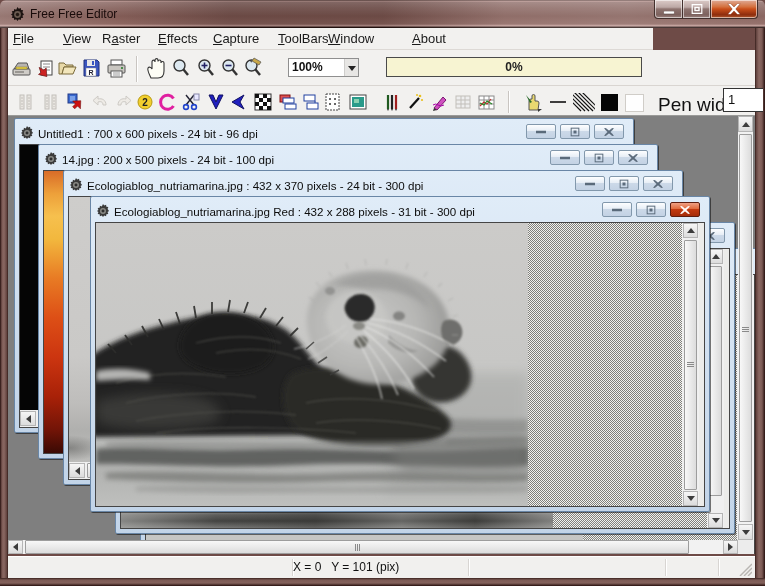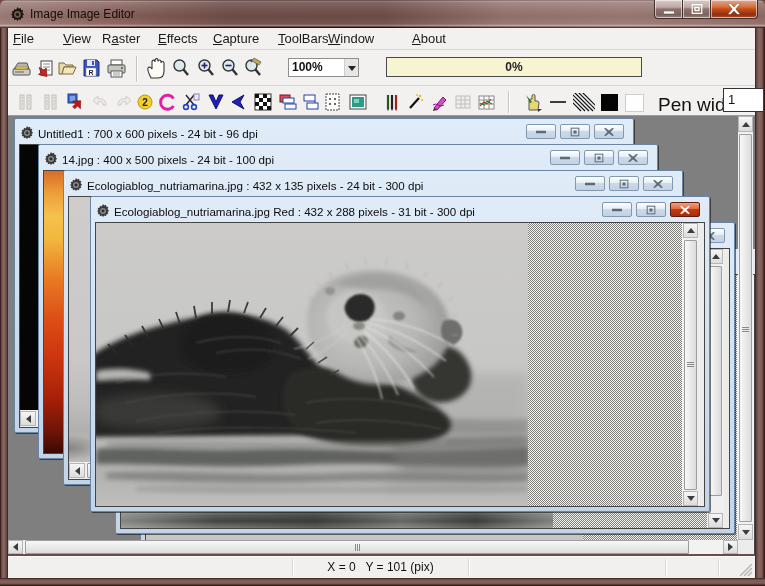--- a/index.html
+++ b/index.html
@@ -13,21 +13,21 @@
 
 #caps{left:654px;top:0;width:104px;height:19px;z-index:4;display:flex}
 .cap{height:19px;border:1px solid #43302d;border-top:none;position:relative;box-shadow:inset 0 0 0 1px rgba(255,255,255,.55);
  background:linear-gradient(180deg,#dccbc8 0,#bca8a5 40%,#8d736f 50%,#7d625e 82%,#9b837f 100%)}
 .cap.mn{width:29px;border-radius:0 0 0 4px}
 .cap.mx{width:27px;border-left:none;border-right:none}
 .cap.cl{width:48px;border-radius:0 0 4px 0;
  background:linear-gradient(180deg,#dfab97 0,#d4713f 38%,#c94e1a 50%,#8e2d0d 82%,#b25b31 100%)}
 .cap svg{position:absolute;left:50%;top:50%;transform:translate(-50%,-50%)}
 
-#menubar{left:8px;top:28px;width:747px;height:22px;background:#f2f1ef;border-bottom:1px solid #ddd9d5;font-size:13px;color:#1a1a1a}
+#menubar{left:8px;top:28px;width:645px;height:22px;background:#f2f1ef;border-bottom:1px solid #ddd9d5;font-size:13px;color:#1a1a1a}
 #menubar span{position:absolute;top:3px}
 
 #toolbar1{left:8px;top:50px;width:747px;height:36px;background:#f2f1ef;border-bottom:1px solid #d9d5d1}
 #toolbar2{left:8px;top:86px;width:747px;height:30px;background:#f2f1ef;border-bottom:1px solid #9a9a98}
 .tsep{position:absolute;width:1px;background:#c9c5c1;box-shadow:1px 0 0 #fff}
 #combo{left:288px;top:58px;width:71px;height:19px;background:#fff;border:1px solid #8f8f8f;font-size:12px;font-weight:bold;color:#111;line-height:17px;padding-left:3px}
 #combo .da{position:absolute;right:0;top:0;width:14px;height:100%;background:#e7e6e4;border-left:1px solid #cfcecc}
 #combo .da:after{content:"";position:absolute;left:3px;top:7px;border:4px solid transparent;border-top:5px solid #222}
 #prog{left:386px;top:57px;width:256px;height:20px;background:#f7f4d2;border:1px solid #4a4a4a;font-size:12px;font-weight:bold;color:#222;text-align:center;line-height:18px}
 #penlbl{left:658px;top:94px;font-size:19px;color:#111}
@@ -54,34 +54,34 @@
 .grip3h{display:flex;gap:1px;align-items:center;justify-content:center;height:100%}
 .grip3h i{display:block;width:1px;height:7px;background:#8a8a8a}
 .tri{width:0;height:0;border:4px solid transparent}
 .tri.up{border-bottom:5px solid #3c3c3c;margin-top:-4px}
 .tri.dn{border-top:5px solid #3c3c3c;margin-bottom:-4px}
 .tri.lf{border-right:5px solid #3c3c3c;margin-left:-4px}
 .tri.rt{border-left:5px solid #3c3c3c;margin-right:-4px}
 
 #sbar{left:8px;top:556px;width:747px;height:22px;background:#f1f0ee;border-top:1px solid #fff;font-size:12px;color:#111}
 .sdiv{position:absolute;top:2px;bottom:2px;width:2px;border-left:1px solid #d8d5d2;border-right:1px solid #fff}
-#xy{position:absolute;left:285px;top:0;width:175px;height:18px;text-align:center;line-height:21px}
+#xy{position:absolute;left:285px;top:0;width:175px;height:18px;line-height:21px}
 
 #fl{left:0;top:28px;width:8px;height:550px;background:linear-gradient(90deg,#27100e 0,#7c5a55 2px,#8a6862 4px,#5f403c 7px,#2c1713 8px)}
 #fr{left:755px;top:28px;width:10px;height:550px;background:linear-gradient(90deg,#2c1713 0,#5f403c 1px,#8a6862 4px,#7c5a55 7px,#27100e 10px)}
 #fb{left:0;top:578px;width:765px;height:8px;background:linear-gradient(180deg,#3a211d 0,#7c5a55 2px,#84625c 5px,#27100e 8px)}
 .gearwrap{flex:0 0 auto;width:14px;height:14px}
 </style></head><body>
 <div id="titlebar" class="abs"></div>
 <svg class="abs" style="left:10px;top:7px;z-index:3" width="15" height="15" viewBox="0 0 15 15">
     <path d="M7.5 0l1.3 1.7 2-.8.3 2.1 2.1.3-.8 2L14 7.5l-1.6 1.2.8 2-2.1.3-.3 2.1-2-.8L7.5 14l-1.3-1.7-2 .8-.3-2.1-2.1-.3.8-2L1 7.5l1.6-1.2-.8-2 2.1-.3.3-2.1 2 .8z" fill="#1c1311"></path>
     <circle cx="7.5" cy="7.5" r="3.4" fill="#6a5a50"></circle>
     <circle cx="7.5" cy="7.5" r="1.7" fill="#241a14"></circle>
   </svg>
-<div id="apptitle" class="abs">Image Image Editor</div>
+<div id="apptitle" class="abs">Free Free Editor</div>
 <div id="caps" class="abs">
  <div class="cap mn">
       <svg width="11" height="4" style="margin-top:4px">
         <rect width="11" height="3" rx="1" fill="#fff" stroke="#5d4a46" stroke-width=".6"></rect>
       </svg>
     </div>
  <div class="cap mx">
       <svg width="11" height="10">
         <rect x="0.5" y="0.5" width="10" height="9" fill="none" stroke="#fff" stroke-width="1.6"></rect>
         <rect x="3.5" y="3.5" width="4" height="3" fill="none" stroke="#fff" stroke-width="1.4"></rect>
@@ -354,21 +354,21 @@
 </div>
       </div>
 </div>
 <div class="win" style="left:30px;top:28px;height:315px;z-index:2">
 <div class="tbar">
         <svg class="gearwrap" width="14" height="14" viewBox="0 0 15 15">
           <path d="M7.5 0l1.3 1.7 2-.8.3 2.1 2.1.3-.8 2L14 7.5l-1.6 1.2.8 2-2.1.3-.3 2.1-2-.8L7.5 14l-1.3-1.7-2 .8-.3-2.1-2.1-.3.8-2L1 7.5l1.6-1.2-.8-2 2.1-.3.3-2.1 2 .8z" fill="#3a3a3a"></path>
           <circle cx="7.5" cy="7.5" r="3.2" fill="#8a8a86"></circle>
           <circle cx="7.5" cy="7.5" r="1.6" fill="#2e2e2e"></circle>
         </svg>
-        <span class="ttl">14.jpg : 400 x 500 pixels - 24 bit - 100 dpi</span>
+        <span class="ttl">14.jpg : 200 x 500 pixels - 24 bit - 100 dpi</span>
         <div class="btns">
  <div class="cbtn">
             <svg width="10" height="3">
               <rect width="10" height="3" fill="#5a6a7a"></rect>
             </svg>
           </div>
  <div class="cbtn">
             <svg width="9" height="9">
               <rect x="0.5" y="0.5" width="8" height="8" fill="none" stroke="#5a6a7a" stroke-width="1.3"></rect>
               <rect x="3" y="3" width="3" height="3" fill="#5a6a7a"></rect>
@@ -385,21 +385,21 @@
         <div class="abs" style="left:0;top:0;right:0;bottom:0;background:linear-gradient(180deg,#d96c28 0%,#eda03a 8%,#f6c04e 16%,#f2b83e 24%,#e87b24 38%,#dd4f16 52%,#cc3510 66%,#a82108 80%,#711407 92%,#3a0a04 100%)"></div>
       </div>
 </div>
 <div class="win" style="left:55px;top:54px;height:315px;z-index:3">
 <div class="tbar">
         <svg class="gearwrap" width="14" height="14" viewBox="0 0 15 15">
           <path d="M7.5 0l1.3 1.7 2-.8.3 2.1 2.1.3-.8 2L14 7.5l-1.6 1.2.8 2-2.1.3-.3 2.1-2-.8L7.5 14l-1.3-1.7-2 .8-.3-2.1-2.1-.3.8-2L1 7.5l1.6-1.2-.8-2 2.1-.3.3-2.1 2 .8z" fill="#3a3a3a"></path>
           <circle cx="7.5" cy="7.5" r="3.2" fill="#8a8a86"></circle>
           <circle cx="7.5" cy="7.5" r="1.6" fill="#2e2e2e"></circle>
         </svg>
-        <span class="ttl">Ecologiablog_nutriamarina.jpg : 432 x 135 pixels - 24 bit - 300 dpi</span>
+        <span class="ttl">Ecologiablog_nutriamarina.jpg : 432 x 370 pixels - 24 bit - 300 dpi</span>
         <div class="btns">
  <div class="cbtn">
             <svg width="10" height="3">
               <rect width="10" height="3" fill="#5a6a7a"></rect>
             </svg>
           </div>
  <div class="cbtn">
             <svg width="9" height="9">
               <rect x="0.5" y="0.5" width="8" height="8" fill="none" stroke="#5a6a7a" stroke-width="1.3"></rect>
               <rect x="3" y="3" width="3" height="3" fill="#5a6a7a"></rect>

